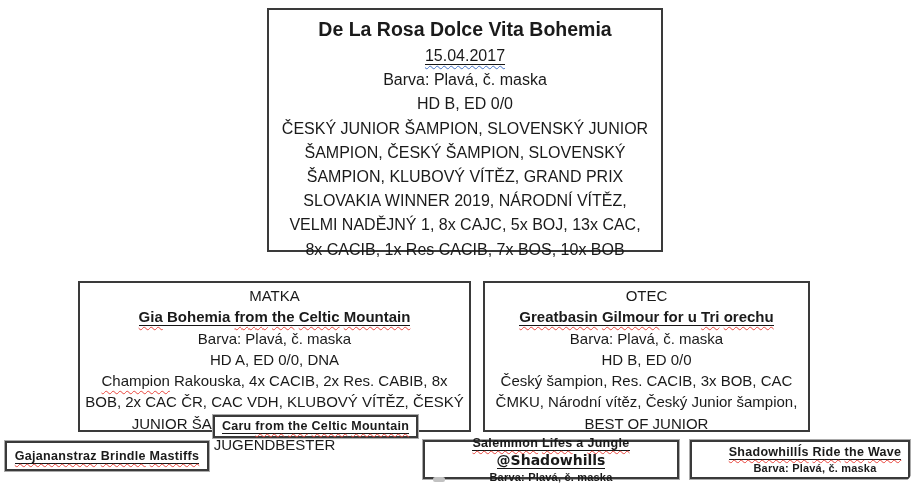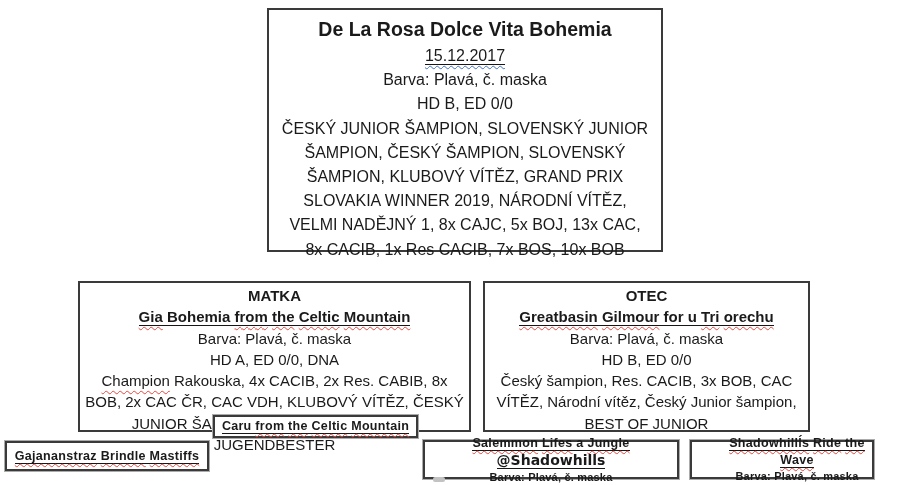--- a/index.html
+++ b/index.html
@@ -36,21 +36,21 @@
     font-size:19.5px;font-weight:bold;line-height:29px;
   }
   .main-box .line{font-size:16px;line-height:24.2px;}
   
   .parent-box{
     top:281px;height:151px;padding:2px 5px 0;
   }
   .mother-box{left:78px;width:393px;}
   .father-box{left:483px;width:327px;}
   .parent-box .line{font-size:15px;line-height:21.3px;}
-  .parent-label{font-weight:bold;}
+  .parent-label{font-weight:normal;}
   
   .uname{
     font-weight:bold;
     border-bottom:1.5px solid #161616;
   }
   .sq{
     text-decoration:underline wavy var(--squiggle_red);
     text-decoration-thickness:1px;
     text-decoration-skip-ink:none;
     text-underline-offset:3.5px;
@@ -66,21 +66,21 @@
   .gp-box{
     border:2px solid var(--border);
     box-shadow:0 0 0 1px #ababab;
     display:flex;flex-direction:column;
     justify-content:center;
     padding:1px 2px;
   }
   .gp1{left:5px;top:441px;width:204px;height:30px;}
   .gp2{left:213px;top:415px;width:205px;height:23px;}
   .gp3{left:423px;top:440px;width:256px;height:39px;}
-  .gp4{left:690px;top:440px;width:184px;height:39px;padding-left:32px;}
+  .gp4{left:690px;top:440px;width:220px;height:39px;padding-left:32px;}
   .gp-title{
     font-size:12.5px;font-weight:bold;letter-spacing:0.3px;line-height:17px;
   }
   .gp-title .uname{border-bottom-width:1.5px;}
   .gp-title .sq{text-underline-offset:3px;}
   .gp-sub{
     font-size:11px;font-weight:bold;line-height:15px;letter-spacing:0.2px;
   }
   .alt{
     font-family:"DejaVu Sans",sans-serif;
@@ -92,40 +92,40 @@
     background:#c2c2c2;border-radius:2px;
   }
 </style>
 </head>
 <body>
 
 <div class="stage">
 
   <section class="box main-box">
     <div class="main-title">De La Rosa Dolce Vita Bohemia</div>
-    <div class="line"><span class="date">15.12.2017</span></div>
+    <div class="line"><span class="date">15.04.2017</span></div>
     <div class="line">Barva: Plavá, č. maska</div>
     <div class="line">HD B, ED 0/0</div>
     <div class="line">ČESKÝ JUNIOR ŠAMPION, SLOVENSKÝ JUNIOR ŠAMPION, ČESKÝ ŠAMPION, SLOVENSKÝ ŠAMPION, KLUBOVÝ VÍTĚZ, GRAND PRIX SLOVAKIA WINNER 2019, NÁRODNÍ VÍTĚZ, VELMI NADĚJNÝ 1, 8x CAJC, 5x BOJ, 13x CAC, 8x CACIB, 1x Res CACIB, 7x BOS, 10x BOB</div>
   </section>
 
   <section class="box parent-box mother-box">
     <div class="line parent-label">MATKA</div>
     <div class="line"><span class="uname"><span class="sq">Gia</span> <span>Bohemia</span> <span class="sq">from</span> <span class="sq">the</span> <span class="sq">Celtic</span> <span class="sq">Mountain</span></span></div>
     <div class="line">Barva: Plavá, č. maska</div>
     <div class="line">HD A, ED 0/0, DNA</div>
     <div class="line"><span class="sq">Champion</span> <span>Rakouska,</span> <span>4x</span> <span>CACIB,</span> <span>2x</span> <span>Res.</span> <span>CABIB,</span> <span>8x</span> <span>BOB,</span> <span>2x</span> <span>CAC</span> <span>ČR,</span> <span>CAC</span> <span>VDH,</span> <span>KLUBOVÝ</span> <span>VÍTĚZ,</span> <span>ČESKÝ</span> <span>JUNIOR</span> <span>ŠAMPION,</span> <span>BEST</span> <span>OF</span> <span>JUNIOR,</span> <span>2x</span> <span>JUGENDBESTER</span></div>
   </section>
 
   <section class="box parent-box father-box">
     <div class="line parent-label">OTEC</div>
     <div class="line"><span class="uname"><span class="sq">Greatbasin</span> <span class="sq">Gilmour</span> <span>for</span> <span>u</span> <span class="sq">Tri</span> <span class="sq">orechu</span></span></div>
     <div class="line">Barva: Plavá, č. maska</div>
     <div class="line">HD B, ED 0/0</div>
-    <div class="line">Český šampion, Res. CACIB, 3x BOB, CAC VÍTĚZ, Národní vítěz, Český Junior šampion, BEST OF JUNIOR</div>
+    <div class="line">Český šampion, Res. CACIB, 3x BOB, CAC ČMKU, Národní vítěz, Český Junior šampion, BEST OF JUNIOR</div>
   </section>
 
   <section class="box gp-box gp1">
     <div class="gp-title"><span class="uname"><span class="sq">Gajananstraz</span> <span class="sq">Brindle</span> <span class="sq">Mastiffs</span></span></div>
   </section>
 
   <section class="box gp-box gp2">
     <div class="gp-title"><span class="uname"><span>Caru</span> <span class="sq">from</span> <span class="sq">the</span> <span class="sq">Celtic</span> <span class="sq">Mountain</span></span></div>
   </section>
 

